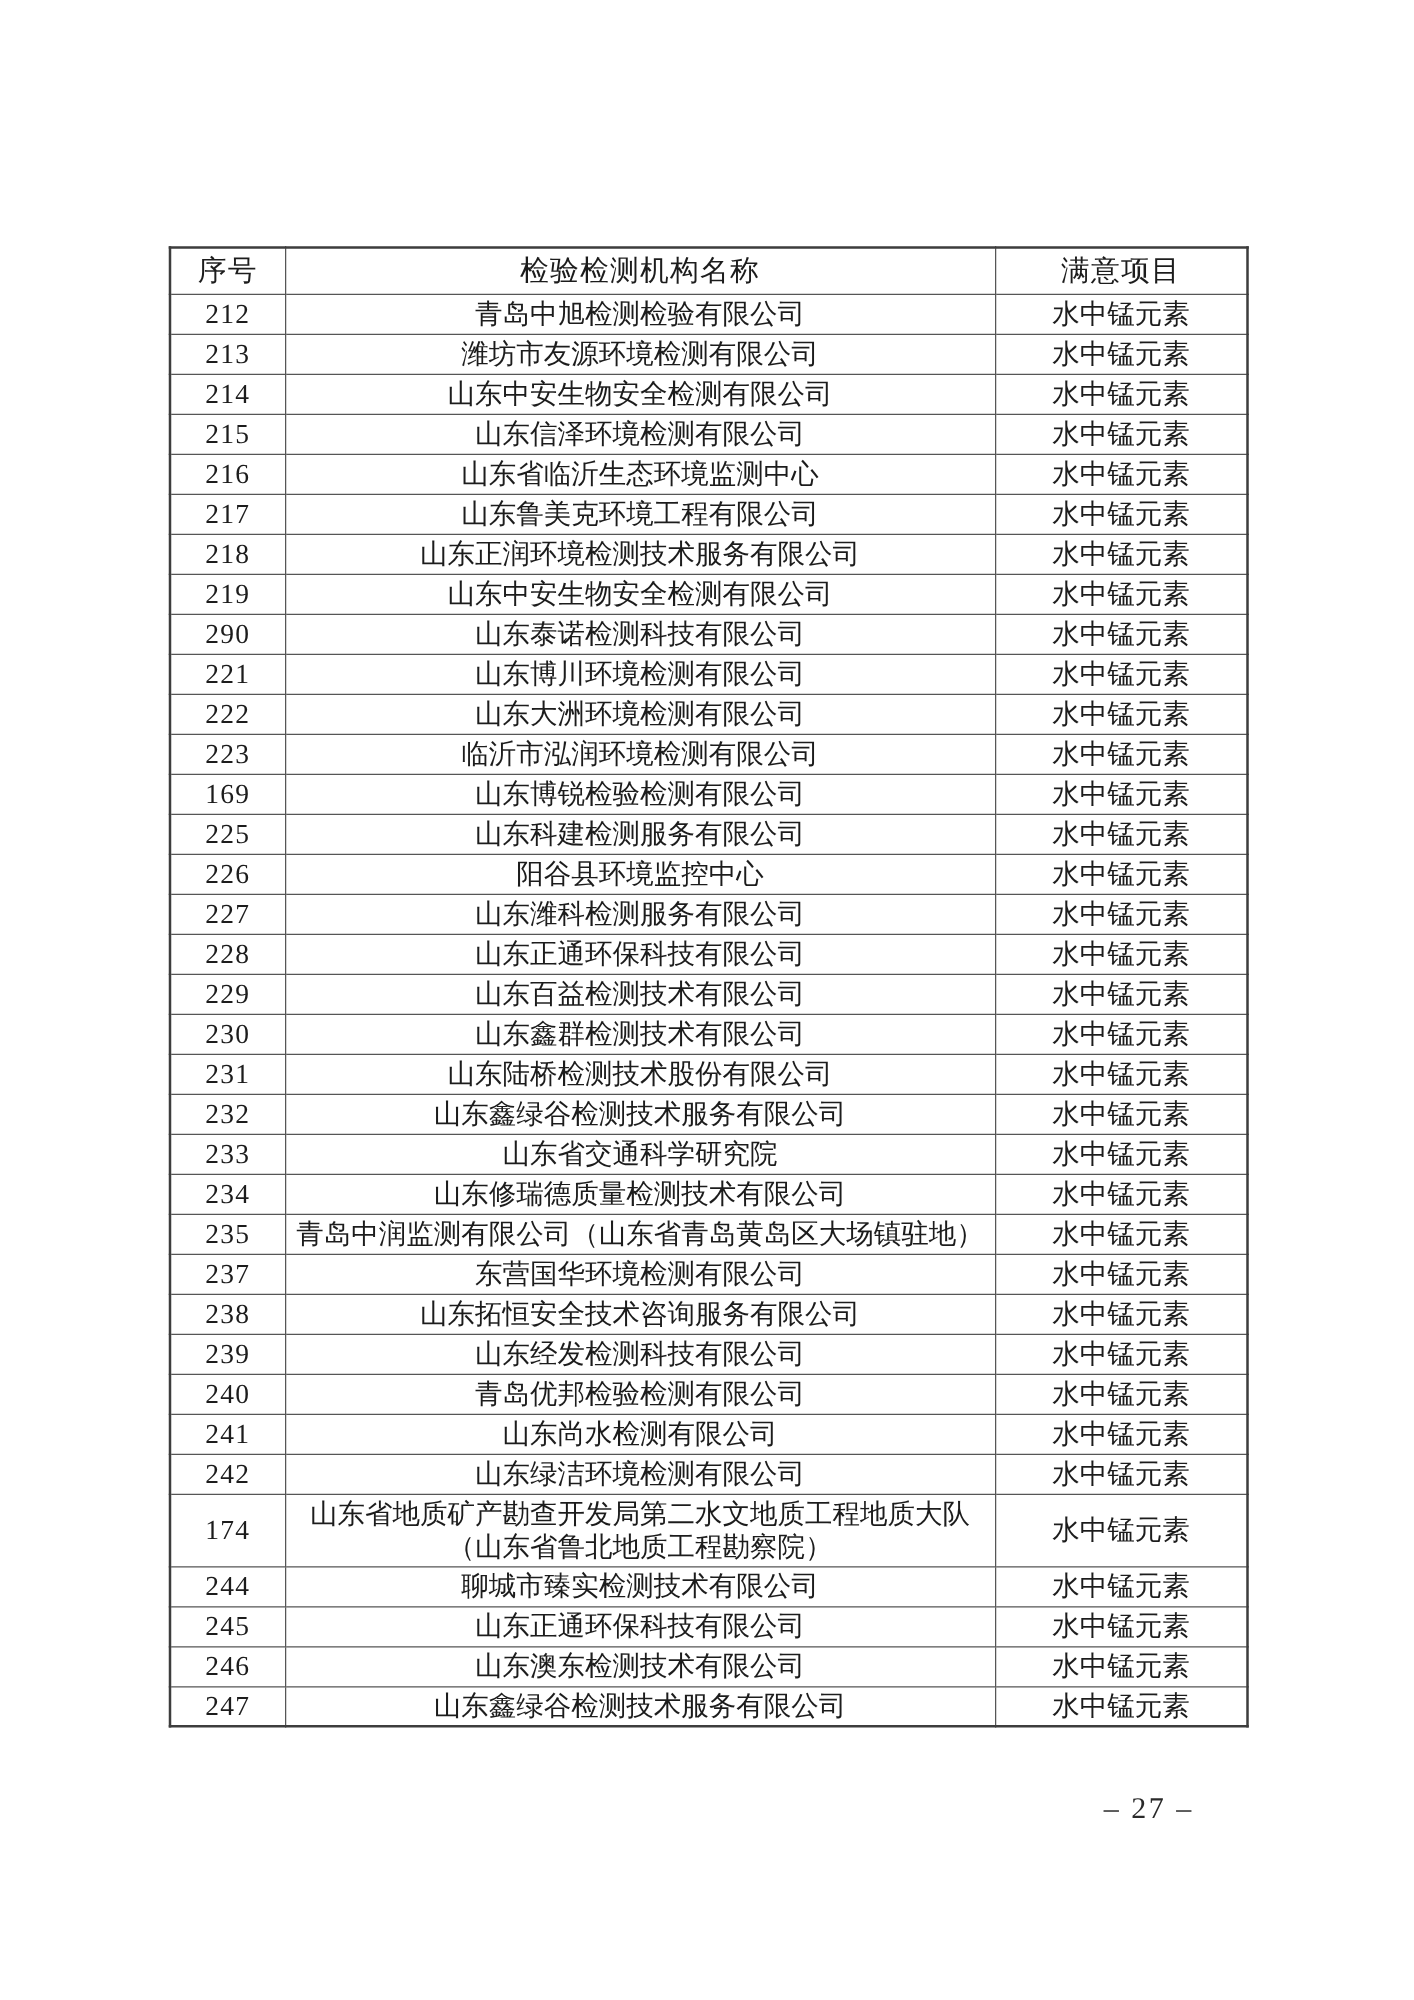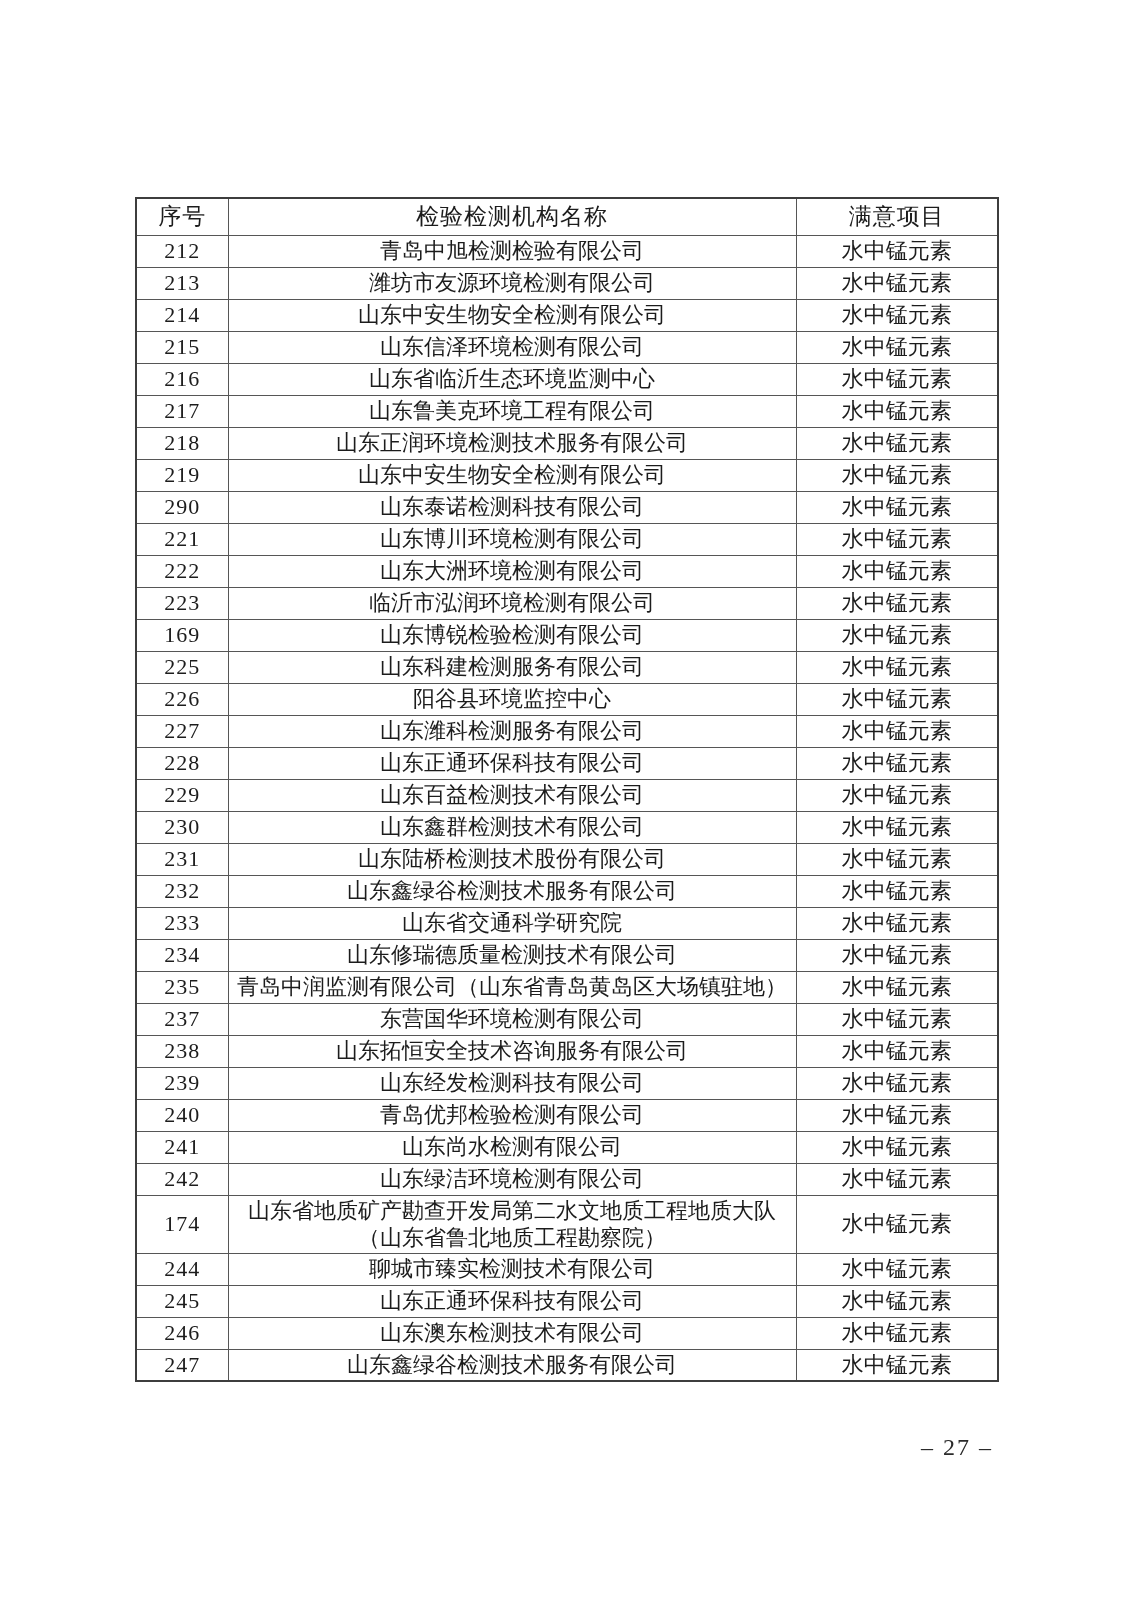--- a/index.html
+++ b/index.html
@@ -42,21 +42,21 @@
   td.no { font-size: 22px; letter-spacing: 1px; }
   td.name { white-space: pre-line; }
   col.c-no   { width: 92px; }
   col.c-name { width: 568px; }
   col.c-item { width: 202px; }
 
   .page-number {
     position: absolute;
     left: 883px; top: 1434px;
     width: 110px;
-    text-align: right;
+    text-align: left;
     font-size: 24px;
     color: #2a2a2a;
     letter-spacing: 2px;
   }
 </style>
 </head>
 <body>
 
 <div class="page">
   <table class="inst">

